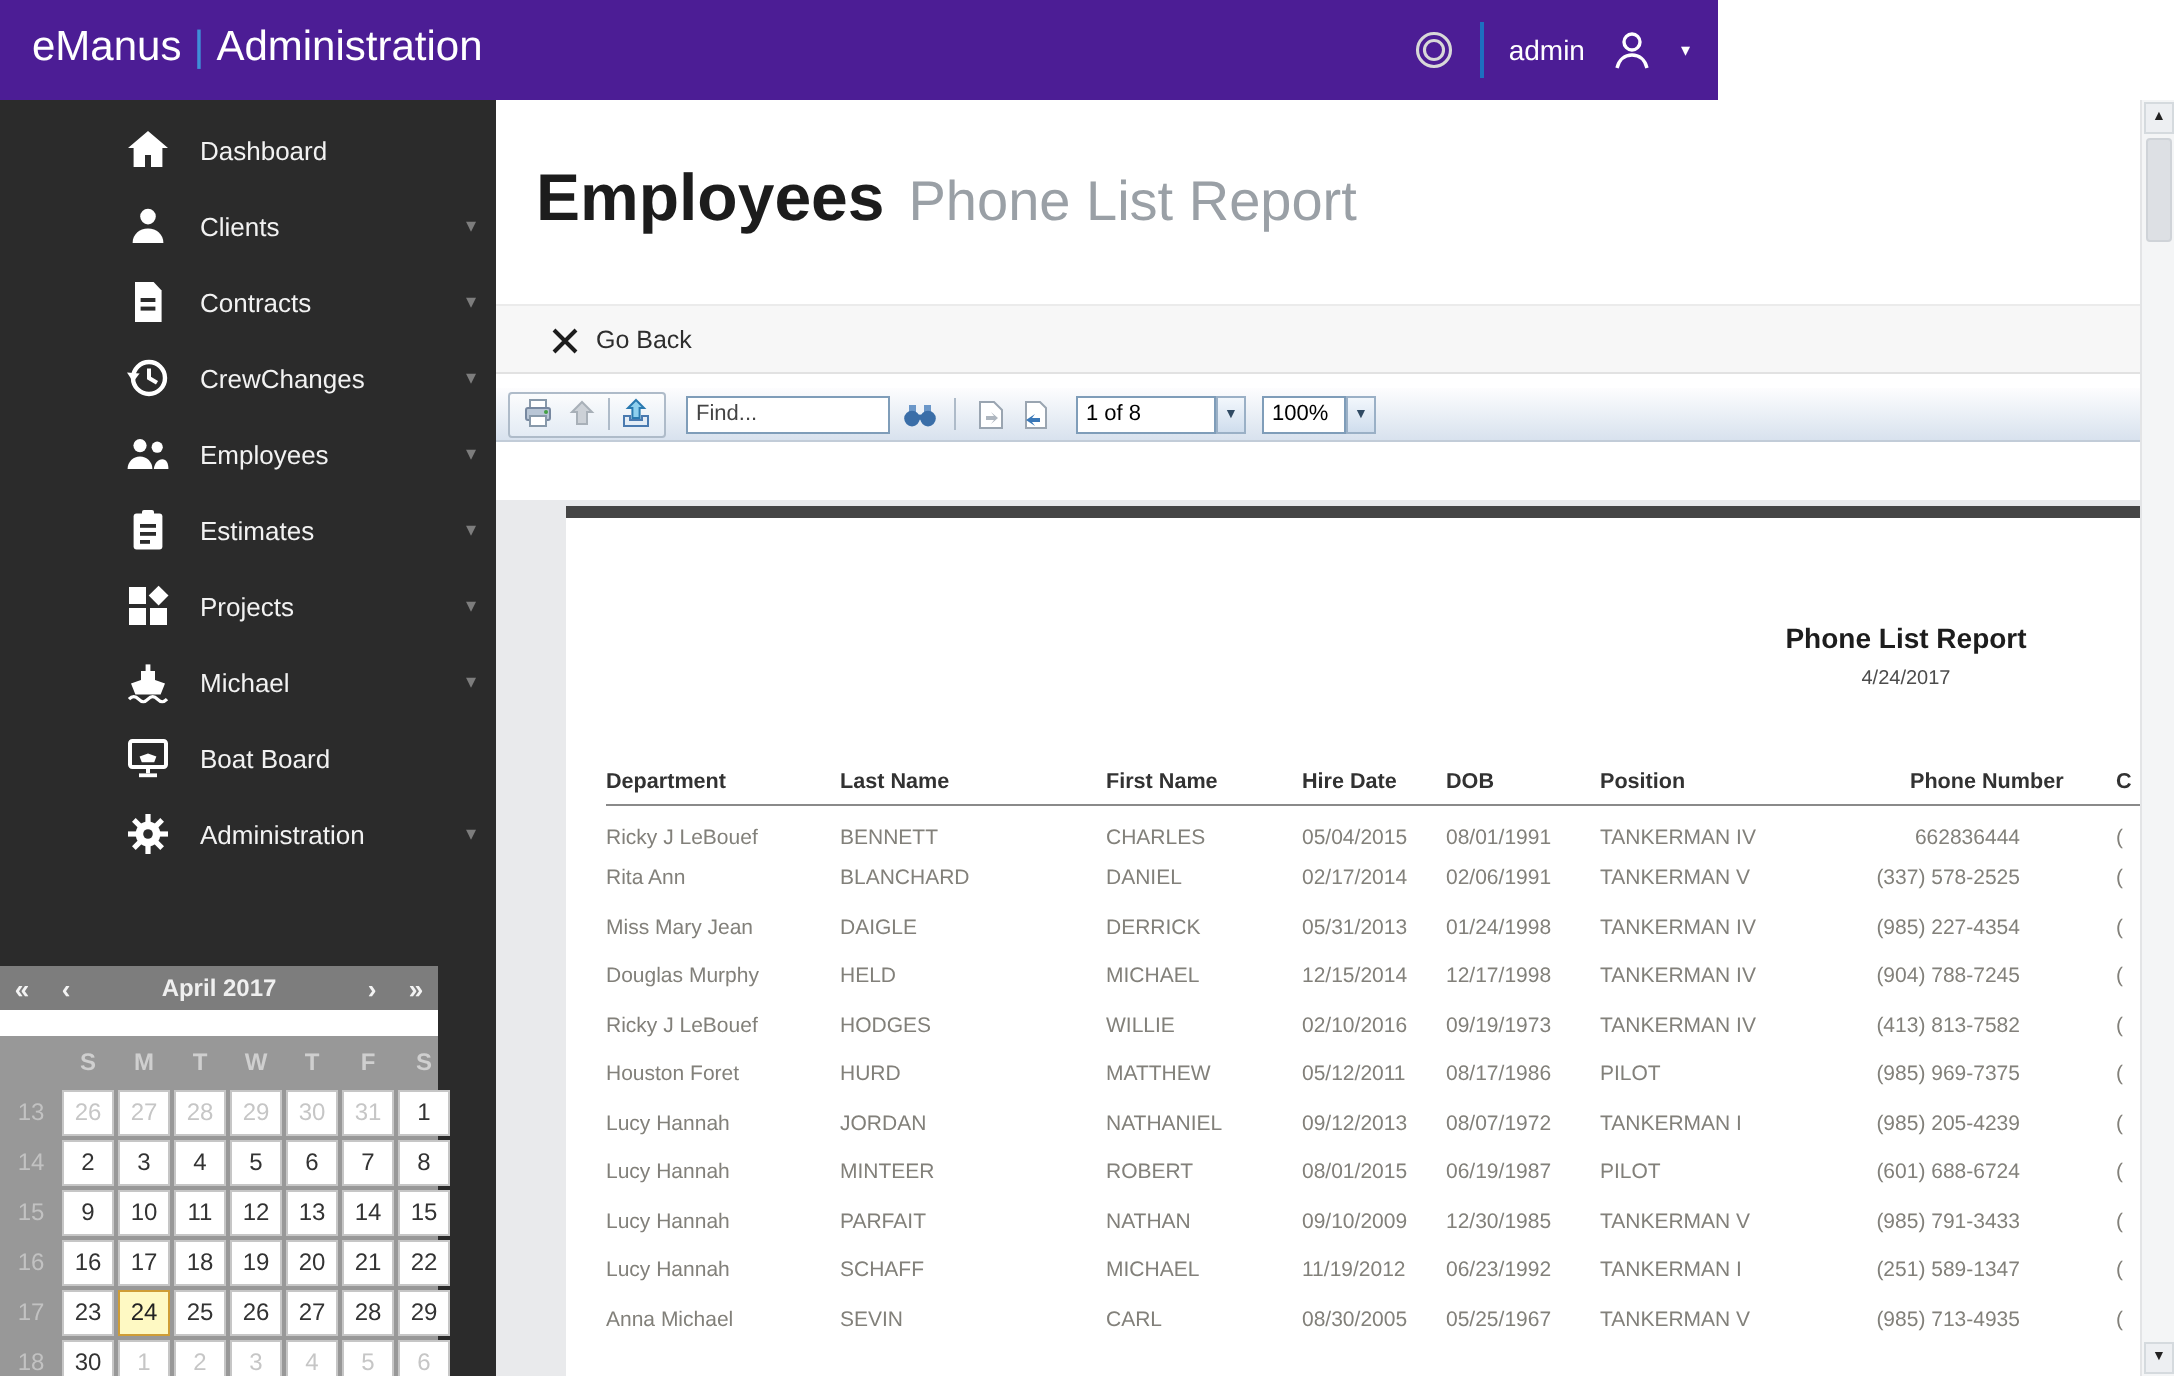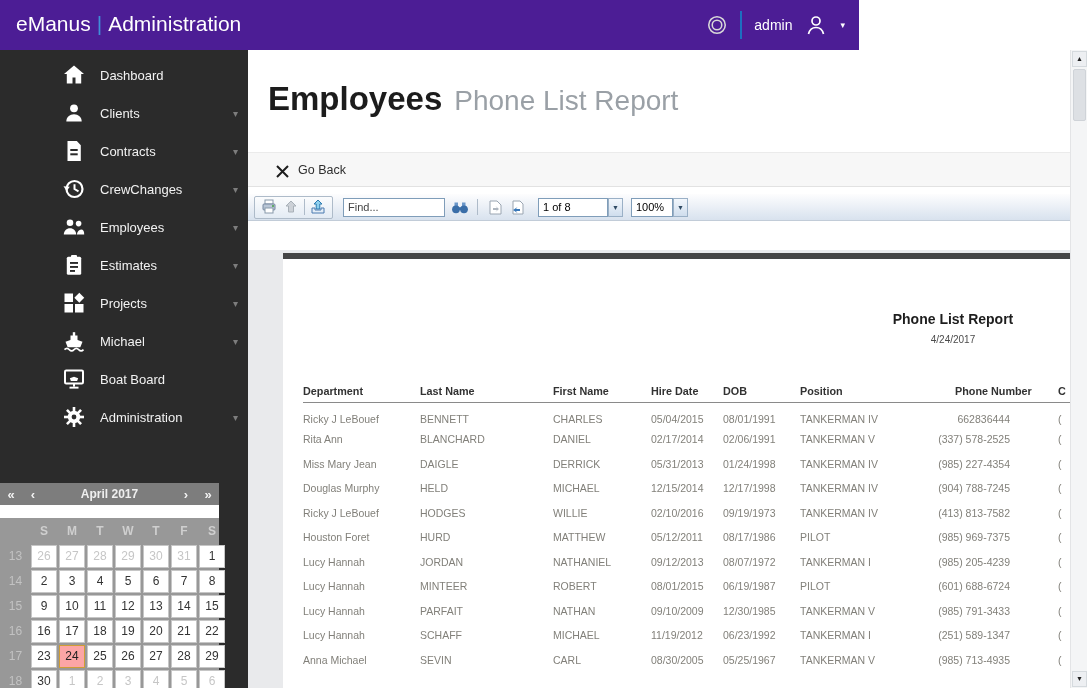--- a/index.html
+++ b/index.html
@@ -32,21 +32,21 @@
   .cal-nav { width:22px; text-align:center; font-size:13px; cursor:pointer; color:#f3f3f3; }
   .cal-gap { height:13px; background:#fff; }
   .cal-grid { background:#989898; padding:2px; display:grid;
               grid-template-columns:27px repeat(7,26px); grid-auto-rows:23px; gap:2px; }
   .cal-corner { }
   .cal-dow { color:#cfcfcf; font-size:12px; font-weight:bold; text-align:center; line-height:23px; }
   .cal-wnum { color:#c2c2c2; font-size:12px; text-align:center; line-height:23px; }
   .cal-cell { background:#fff; border:1px solid #c6c6c6; color:#333; font-size:12px;
               text-align:center; line-height:21px; cursor:pointer; }
   .cal-cell.muted { color:#c6c6c6; }
-  .cal-cell.selected { background:#fca5a5; border-color:#cf9d35; color:#222; }
+  .cal-cell.selected { background:#fef9c3; border-color:#cf9d35; color:#222; }
 
   
   .main { position:absolute; left:248px; top:50px; width:839px; height:638px; background:#fff; }
   .m-header { position:absolute; left:0; top:0; right:17px; height:102px; background:#fff; }
   .m-title-row { position:absolute; left:20px; top:30px; display:flex; align-items:baseline; gap:12px; }
   .m-title { font-size:33px; font-weight:bold; color:#1c1c1c; }
   .m-subtitle { font-size:28px; color:#9aa0a6; }
 
   .goback { position:absolute; left:0; top:102px; right:17px; height:35px; background:#f7f7f7;
             border-top:1px solid #ebebeb; border-bottom:1px solid #e2e2e2; display:flex; align-items:center; }

